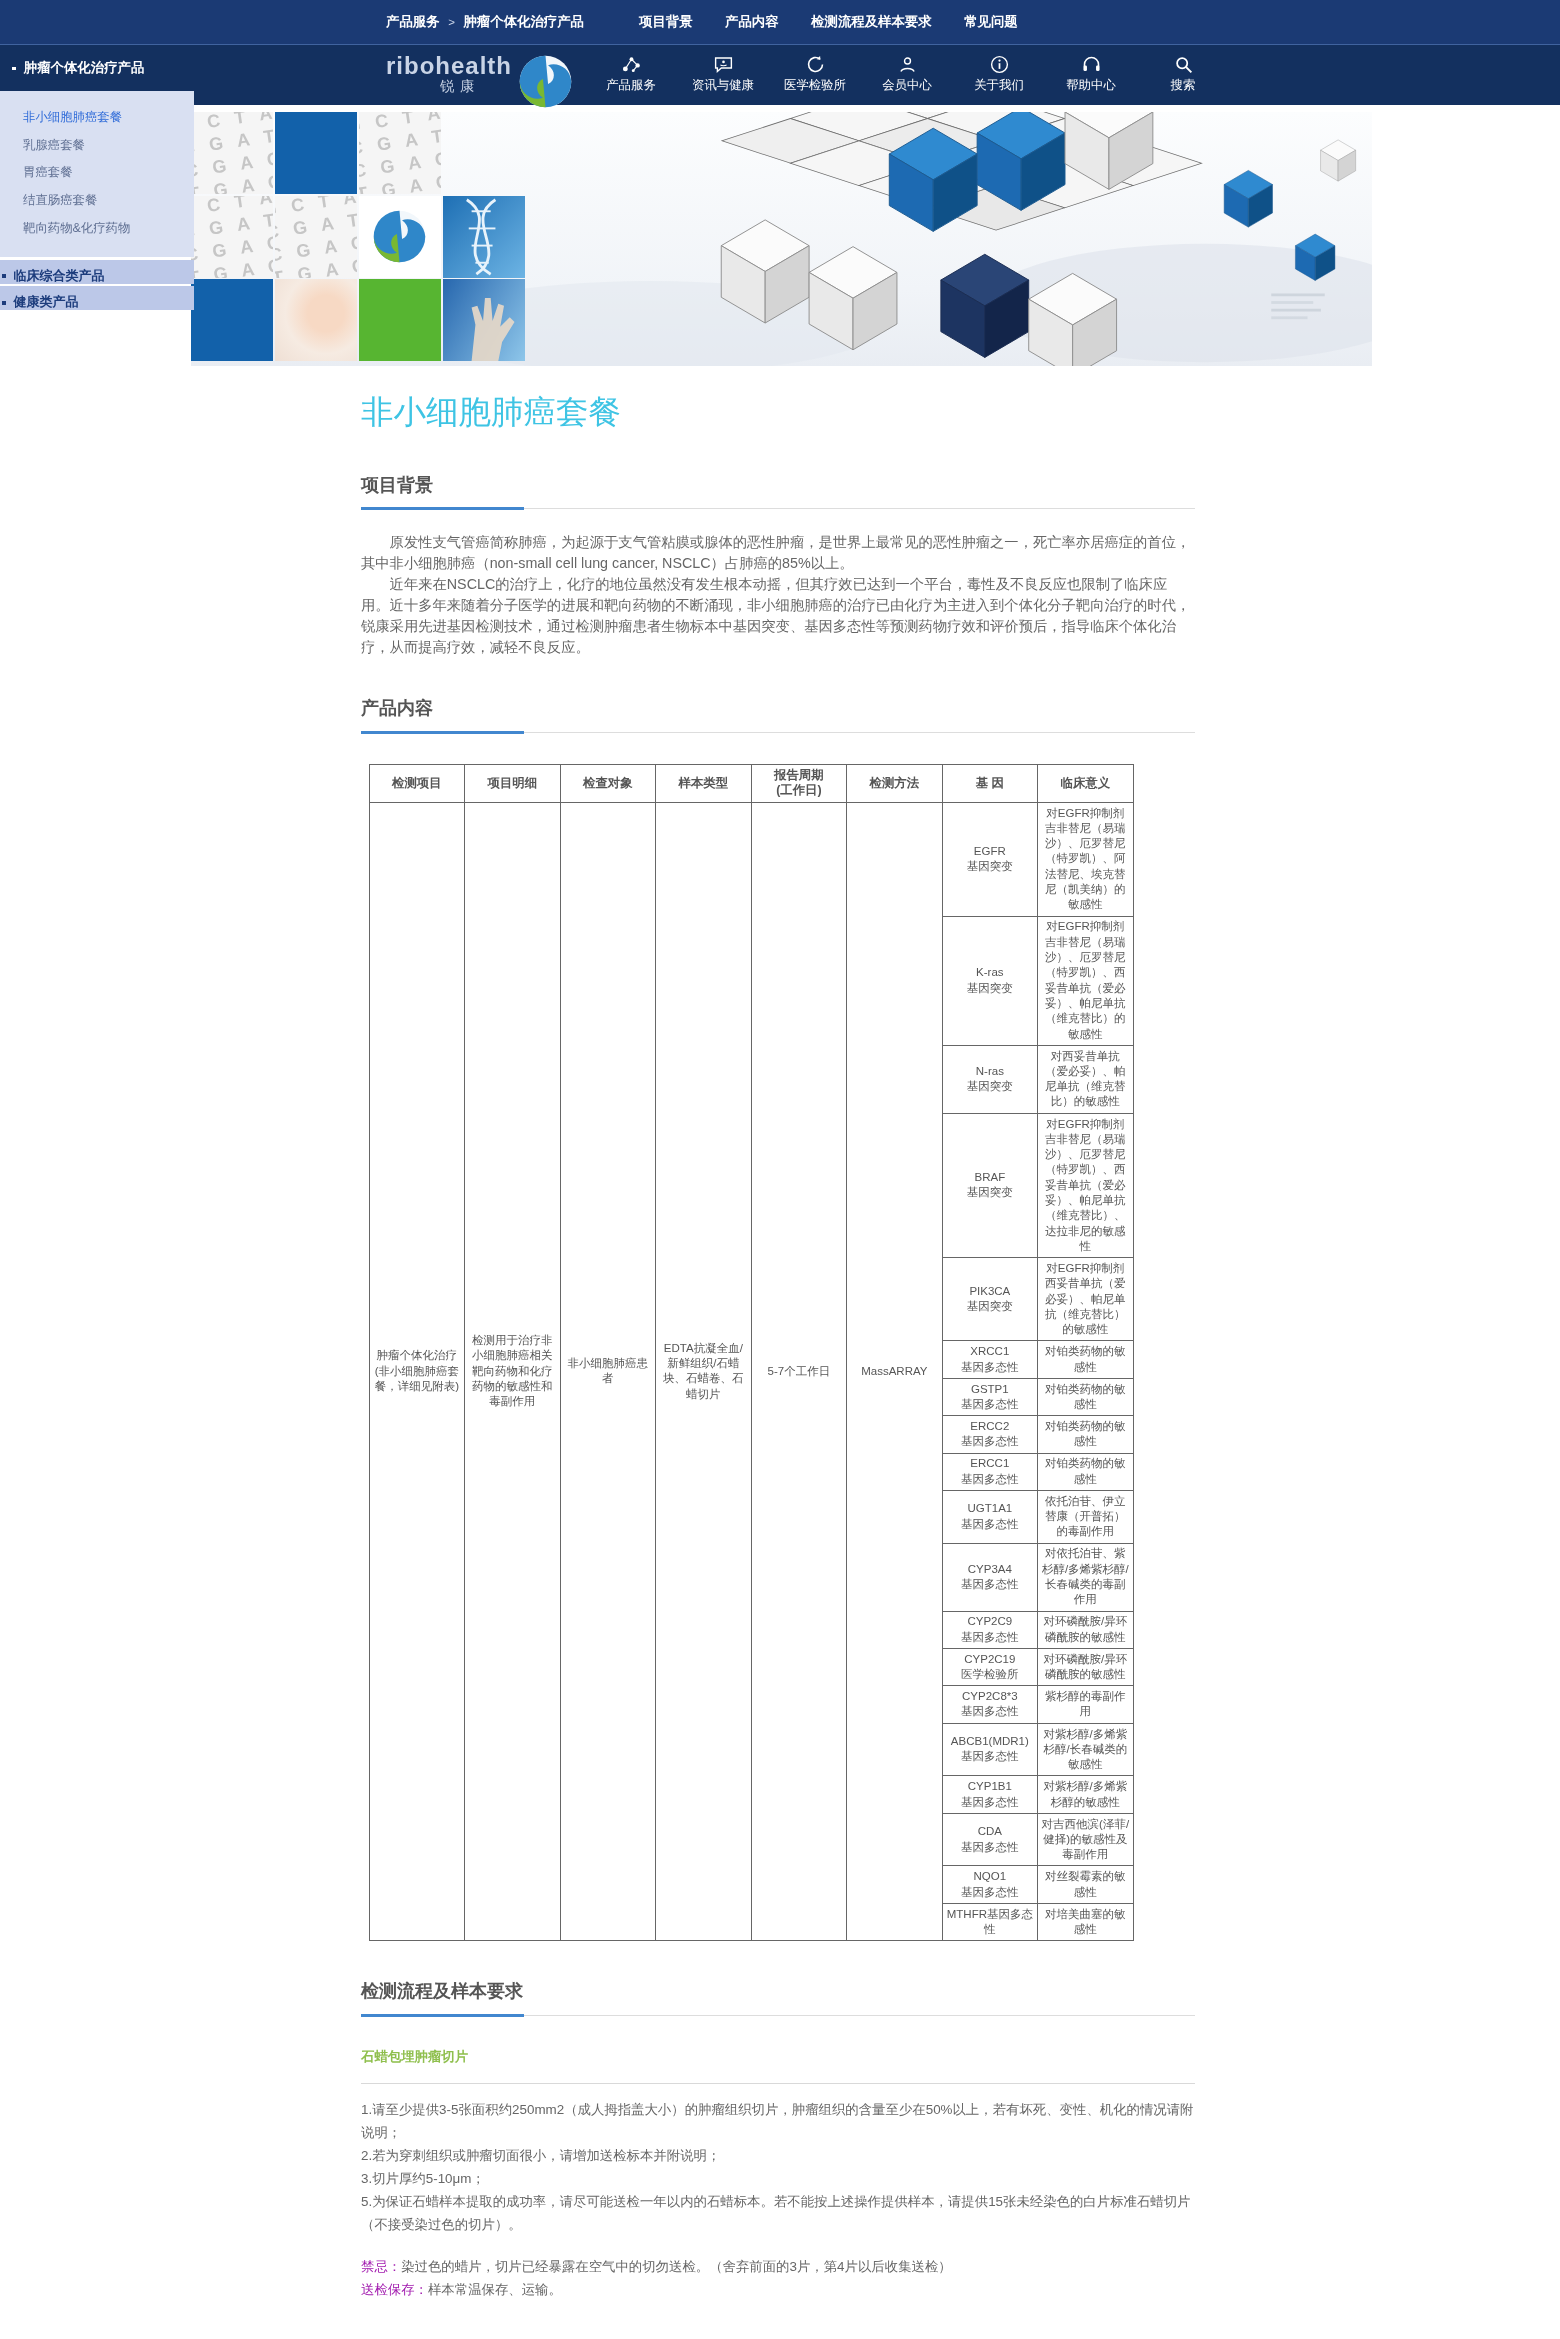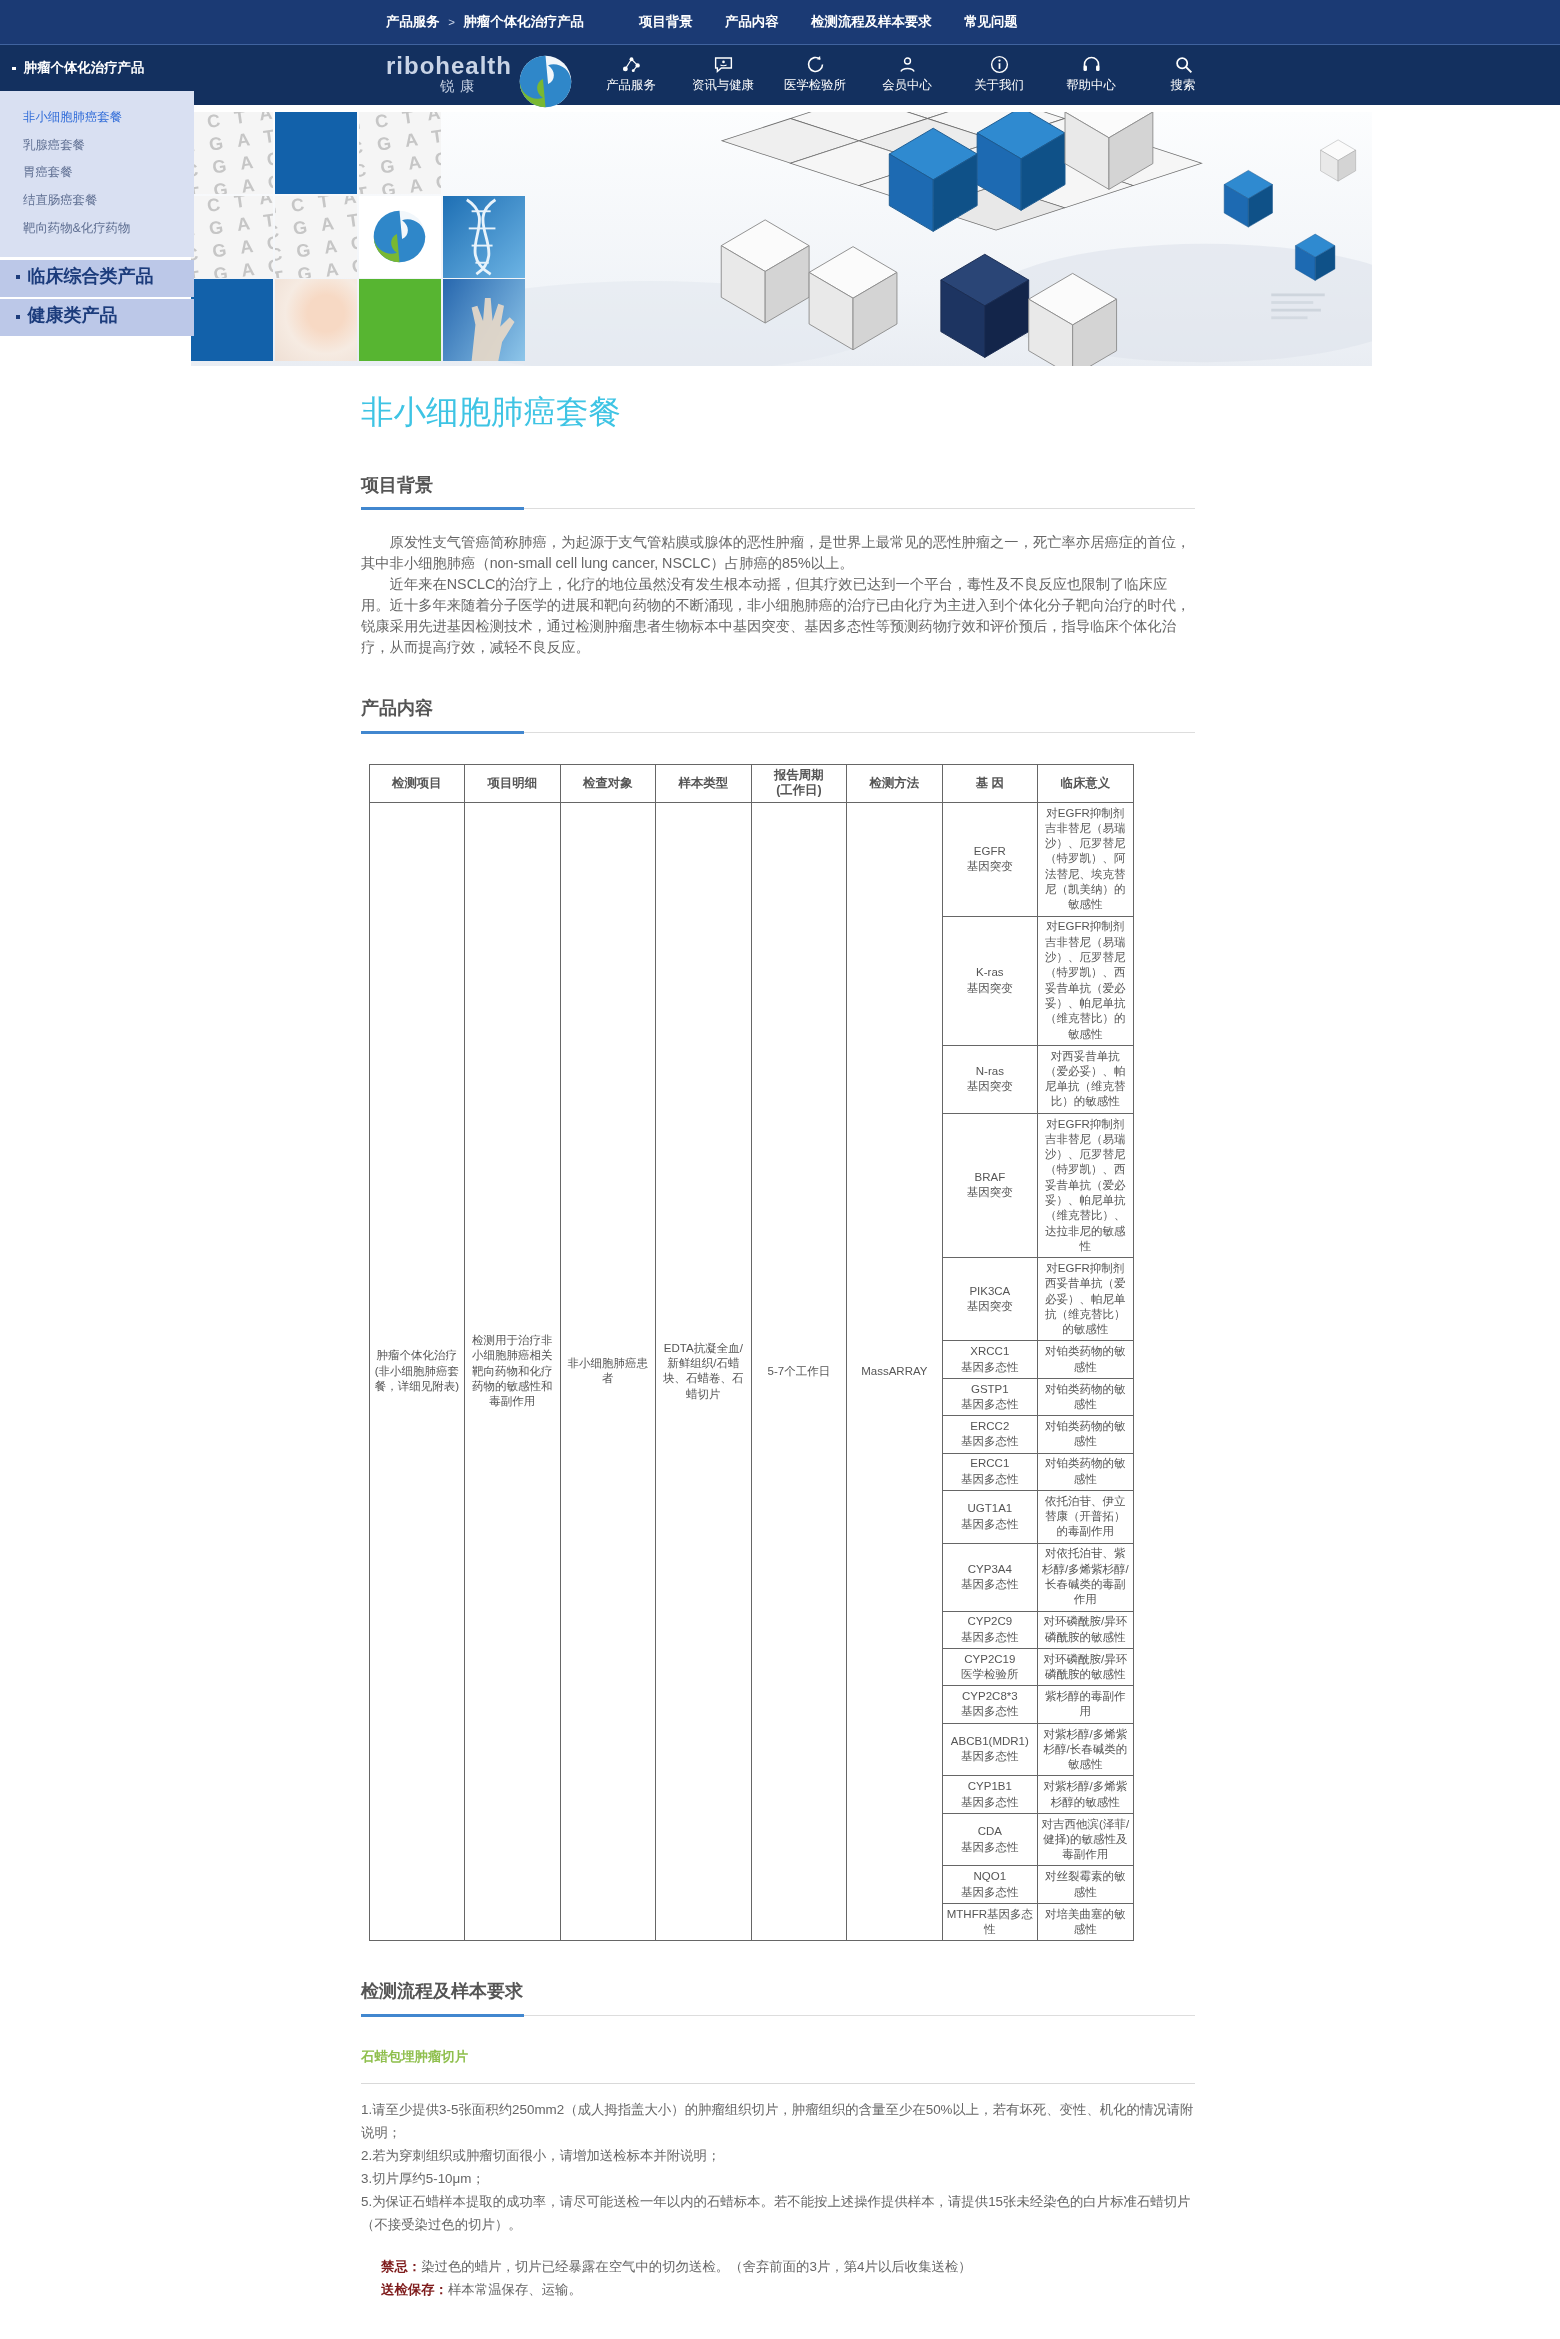--- a/index.html
+++ b/index.html
@@ -28,21 +28,21 @@
   .nav-ic svg { width:21px; height:21px; display:block; margin:0 auto; }
   .nav-label { font-size:12.4px; color:#fff; }
 
   
   .sidebar { position:absolute; left:0; top:45px; width:194px; z-index:28; }
   .sb-header { background:#13305f; color:#fff; height:46px; line-height:46px; padding-left:12.4px; font-size:13.4px; font-weight:bold; }
   .sb-dot { display:inline-block; width:3.8px; height:3.8px; background:#fff; vertical-align:middle; margin-right:7.6px; }
   .sb-list { background:#d9e0f2; padding:12.4px 0 15.3px; }
   .sb-item { line-height:18px; padding:4.8px 0 4.8px 23px; font-size:12.4px; color:#5f6f92; cursor:pointer; }
   .sb-item.active { color:#2f6bd8; }
-  .sb-bar { background:#bcc8e8; color:#1c3c7c; height:37px; line-height:32.5px; padding-left:16px; font-size:18px; font-weight:bold; margin-top:2.9px; cursor:pointer; }
+  .sb-bar { background:#bcc8e8; color:#1c3c7c; height:24px; line-height:32.5px; padding-left:2px; font-size:13px; font-weight:bold; margin-top:2.9px; cursor:pointer; }
   .sb-bar .sb-dot { background:#1c3c7c; }
 
   
   .banner { margin:6.7px 0 0 191px; width:1181px; height:254px; position:relative; overflow:hidden;
             background:linear-gradient(180deg,#fcfdfe 0%,#f1f4f8 70%,#e9edf3 100%); }
   .mosaic { position:absolute; left:0; top:0; width:336px; display:grid; grid-template-columns:repeat(4,82px); grid-auto-rows:82px; gap:1.9px; z-index:3; }
   .tile { width:82px; height:82px; overflow:hidden; position:relative; }
   .tile-letters { background:#f5f5f5; }
   .tile-letters span { position:absolute; left:-7.6px; top:-5.7px; width:124px; color:#c6c6c6; font-weight:bold; font-size:18px; line-height:23px; letter-spacing:4.8px; transform:rotate(-8deg); }
   .tile-blue { background:#1261aa; }
@@ -67,21 +67,21 @@
   
   .product-table { border-collapse:collapse; width:765px; table-layout:fixed; margin:31px 0 0 7.6px; }
   .product-table th, .product-table td { border:1px solid #666; font-size:11.5px; color:#555; text-align:center; vertical-align:middle; padding:2.9px 2.9px; line-height:15.3px; white-space:pre-line; }
   .product-table th { font-weight:bold; font-size:12.4px; height:38px; }
 
   
   .sub { margin-top:32.5px; }
   .sub-h { color:#8fbf4d; font-size:13.4px; font-weight:bold; border-bottom:1px solid #d9d9d9; padding-bottom:17px; margin:0 0 13.4px; }
   .sub p { font-size:13.4px; color:#666; line-height:23px; margin:0; }
   .sub .notes { margin-top:19px; }
-  .note-label { font-weight:bold; color:#7f1d1d;margin-left:20px; }
+  .note-label { font-weight:normal; color:#a21caf; }
 </style>
 </head>
 <body>
 
 <header class="topbar">
   <div class="topbar-inner">
     <div class="breadcrumb">
       <span>产品服务</span>
       <span class="sep">&gt;</span>
       <span>肿瘤个体化治疗产品</span>

